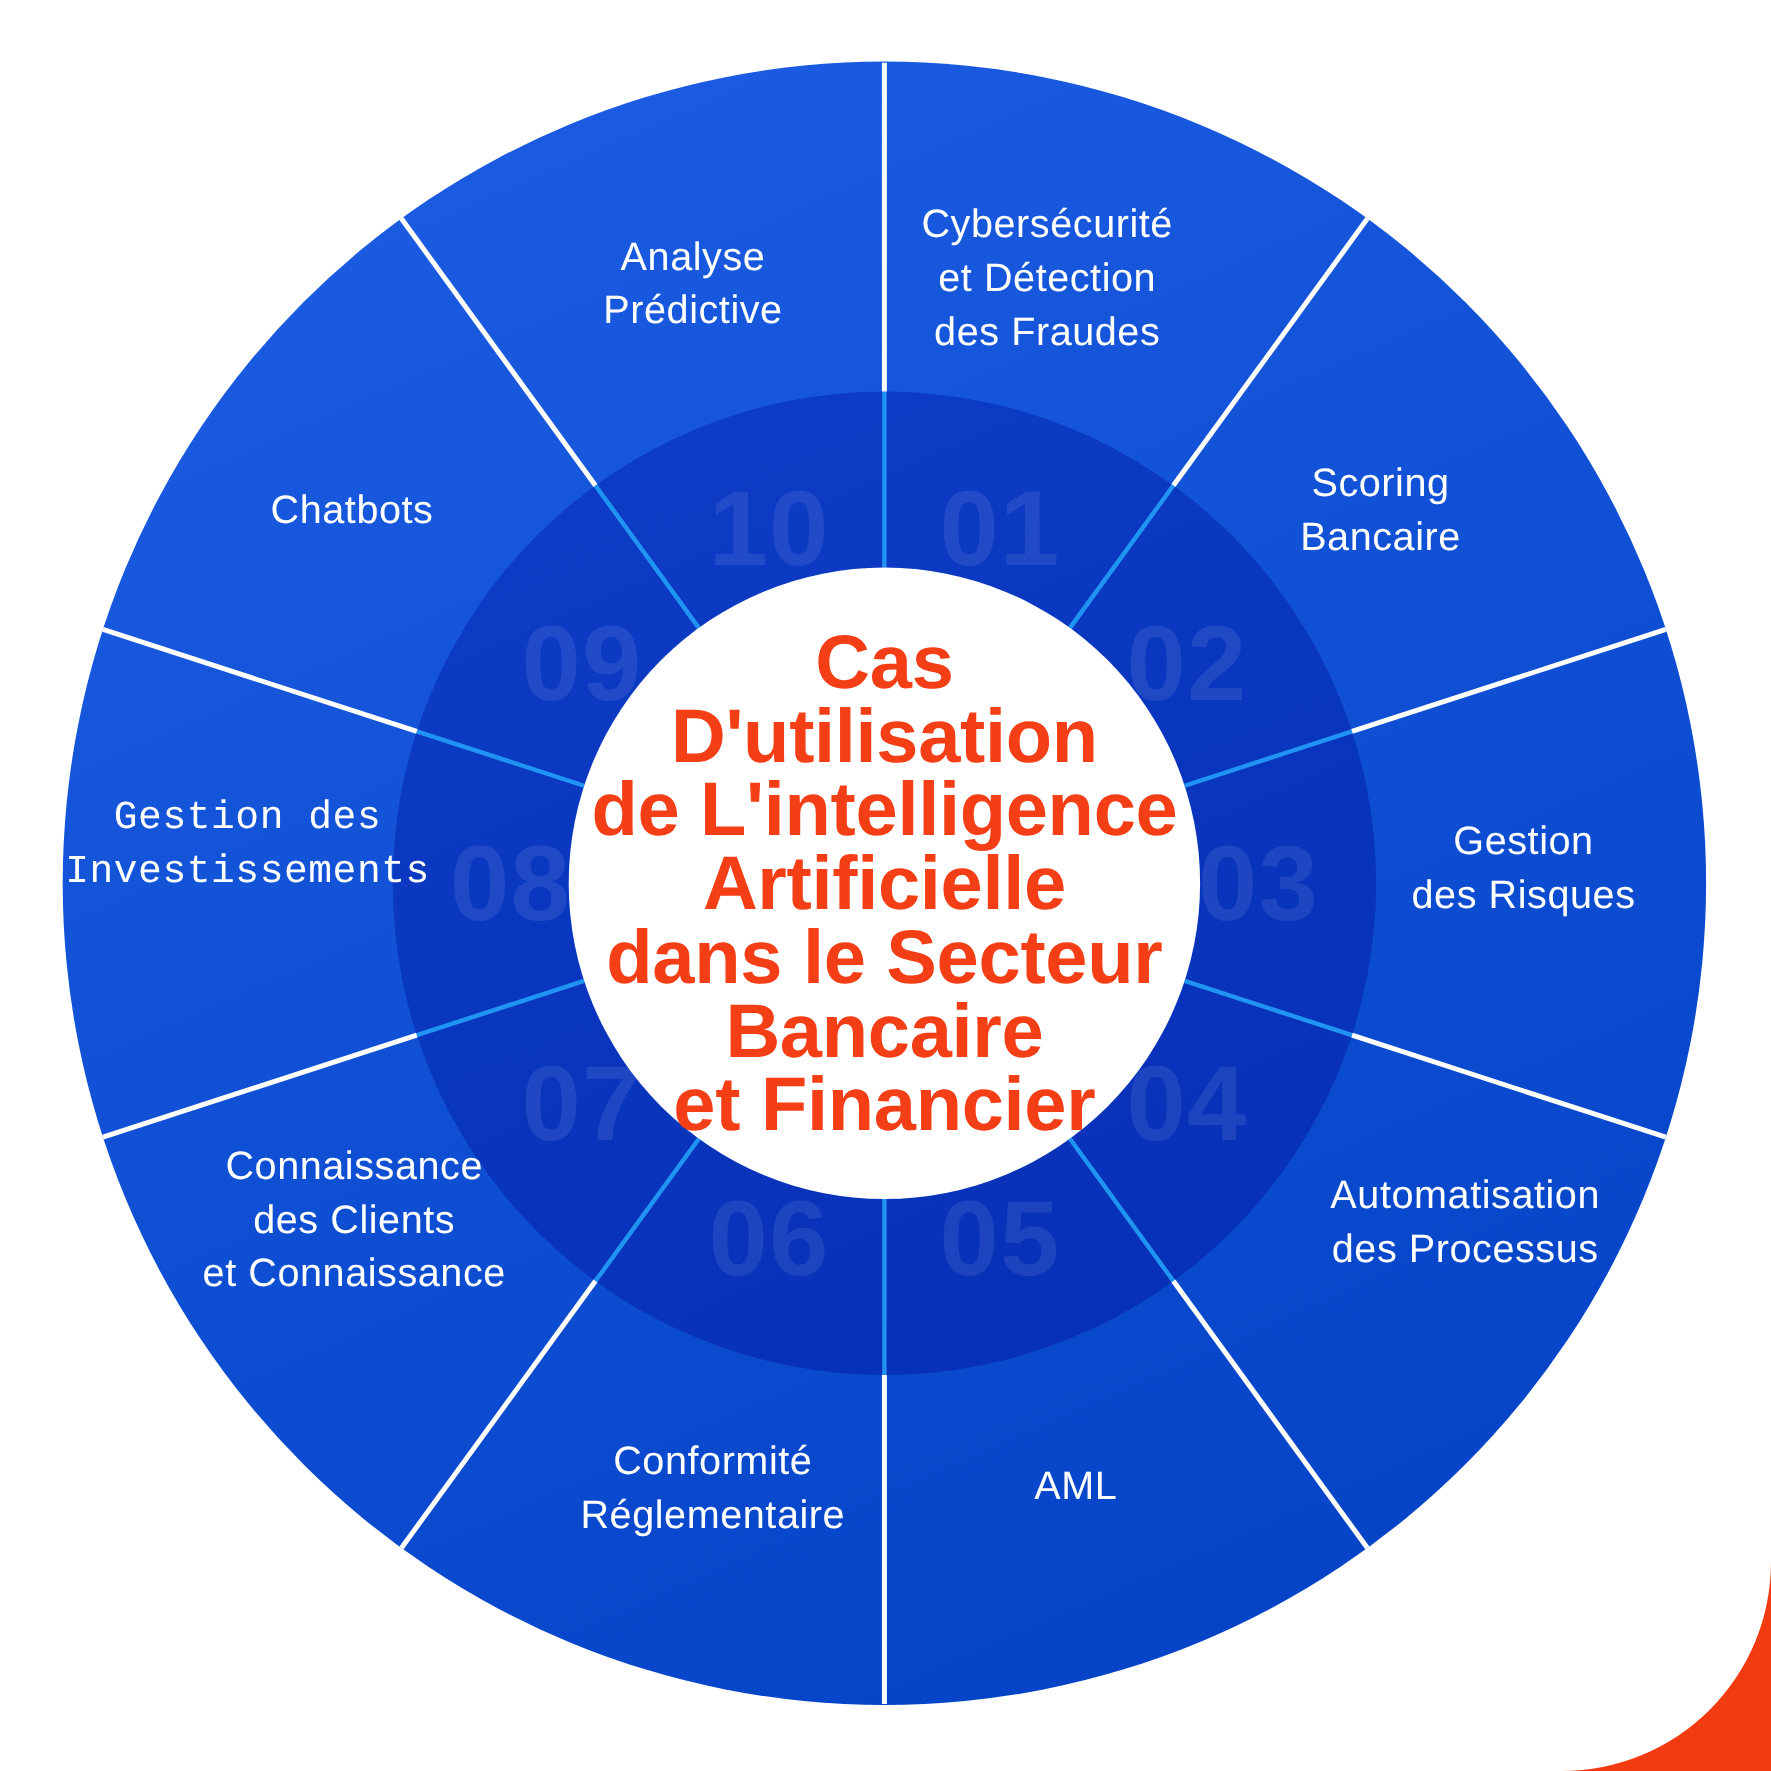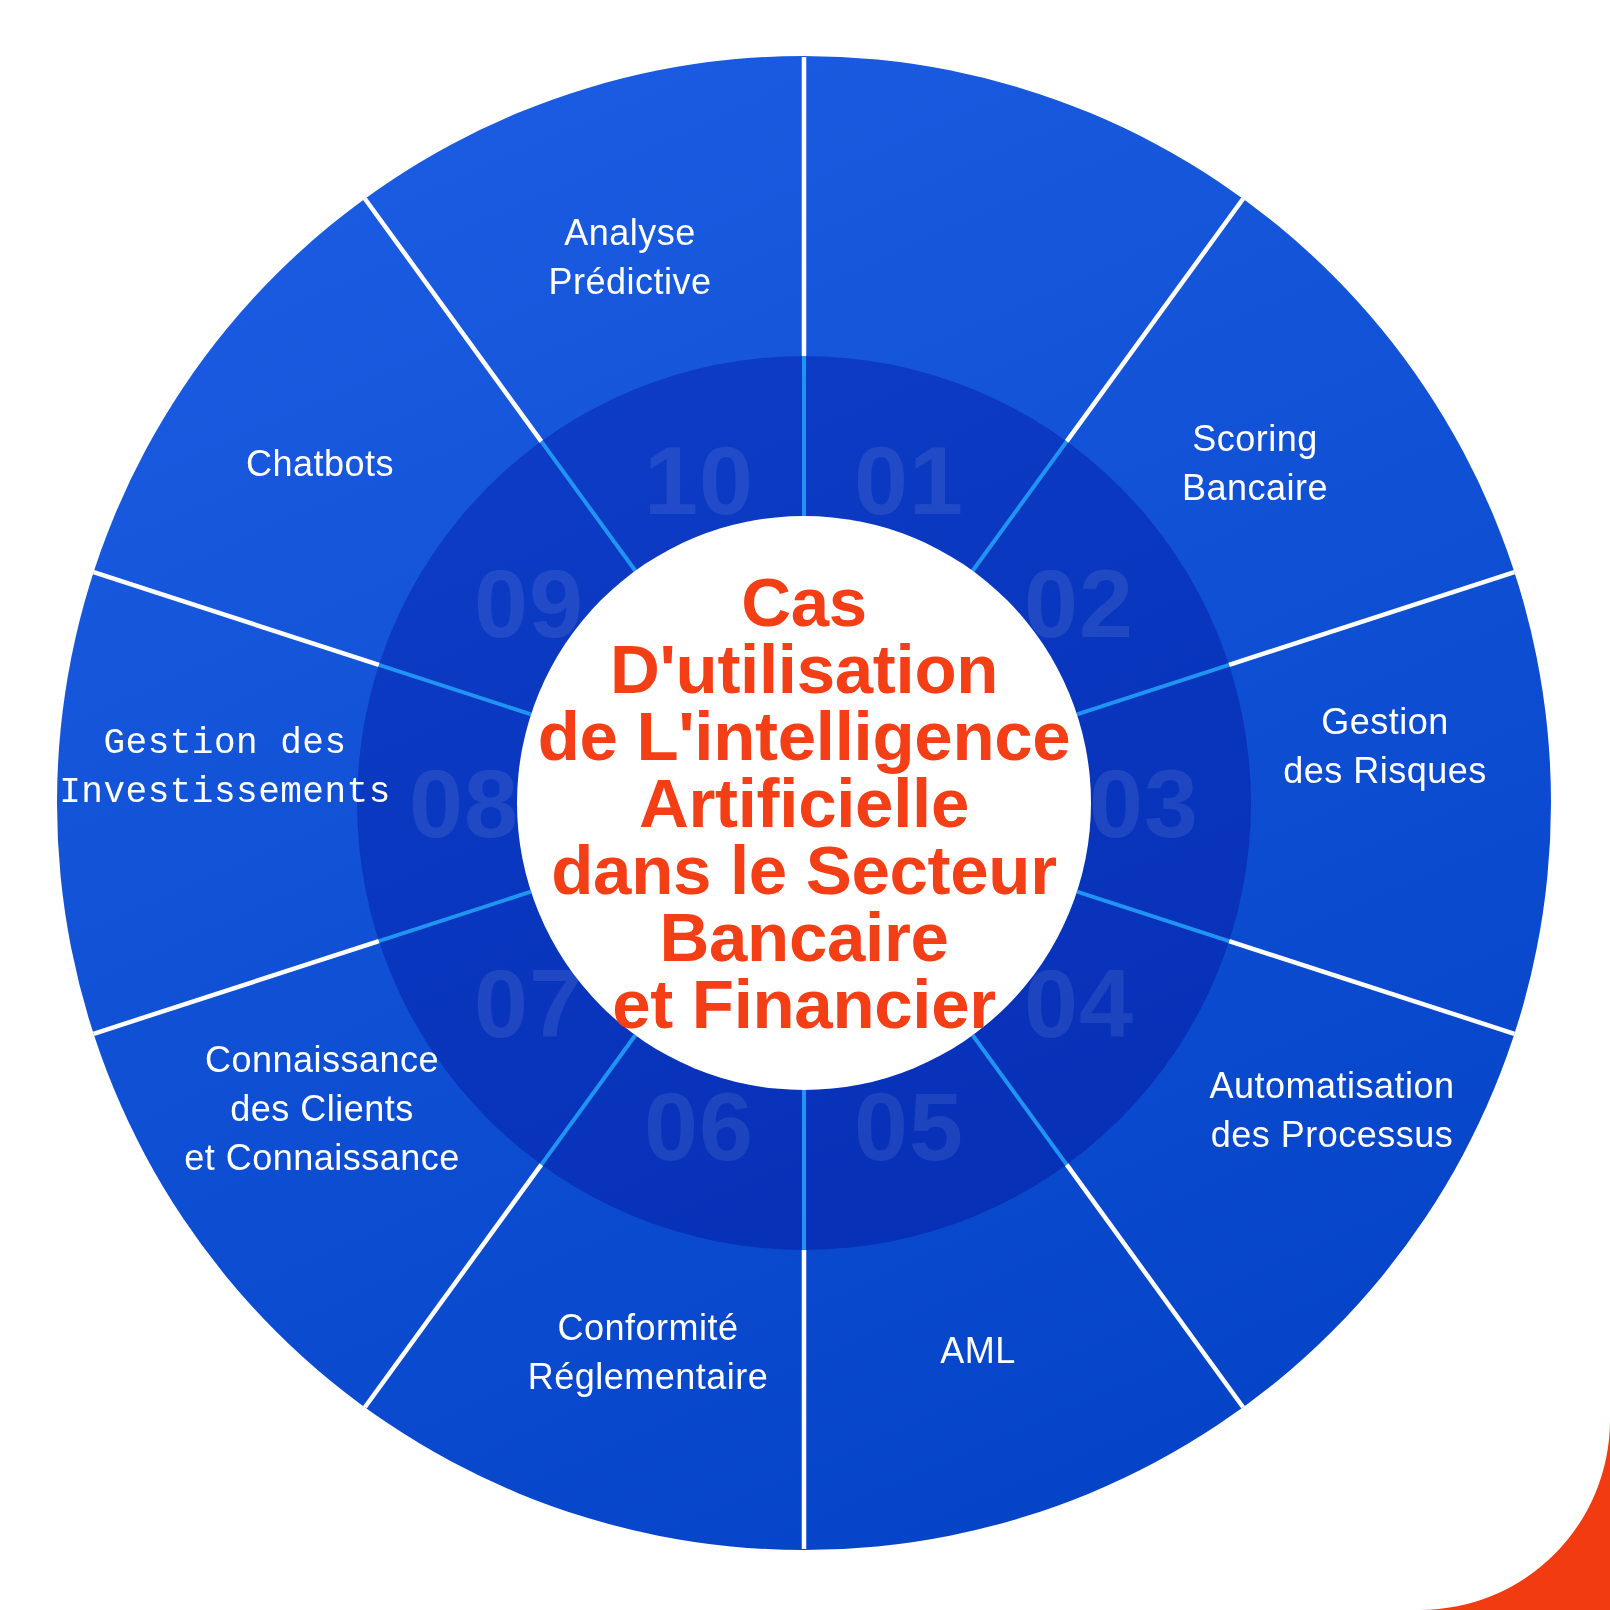--- a/index.html
+++ b/index.html
@@ -107,25 +107,30 @@
       <line x1="804" y1="1250" x2="804" y2="1549" stroke="#ffffff"></line>
       <line x1="541.3" y1="1164.6" x2="364.9" y2="1407.3" stroke="#ffffff"></line>
       <line x1="378.9" y1="941.1" x2="93.6" y2="1033.8" stroke="#ffffff"></line>
       <line x1="378.9" y1="664.9" x2="93.6" y2="572.2" stroke="#ffffff"></line>
       <line x1="541.3" y1="441.4" x2="364.9" y2="198.7" stroke="#ffffff"></line>
     </g>
 
     <circle cx="804" cy="803" r="287" fill="#ffffff"></circle>
   </svg>
 
+  <div class="seg-label" style="left:952px;  top:252px;">
+    <span class="line">Cybersécurité</span>
+    <span class="line">et Détection</span>
+    <span class="line">des Fraudes</span>
+  </div>
   <div class="seg-label" style="left:1255px; top:463px;">
     <span class="line">Scoring</span>
     <span class="line">Bancaire</span>
   </div>
-  <div class="seg-label" style="left:1385px; top:746px;text-align:center;">
+  <div class="seg-label" style="left:1385px; top:788px;text-align:center;">
     <span class="line">Gestion</span>
     <span class="line">des Risques</span>
   </div>
   <div class="seg-label" style="left:1332px; top:1110px;">
     <span class="line">Automatisation</span>
     <span class="line">des Processus</span>
   </div>
   <div class="seg-label" style="left:978px;  top:1350px;">
     <span class="line">AML</span>
   </div>

